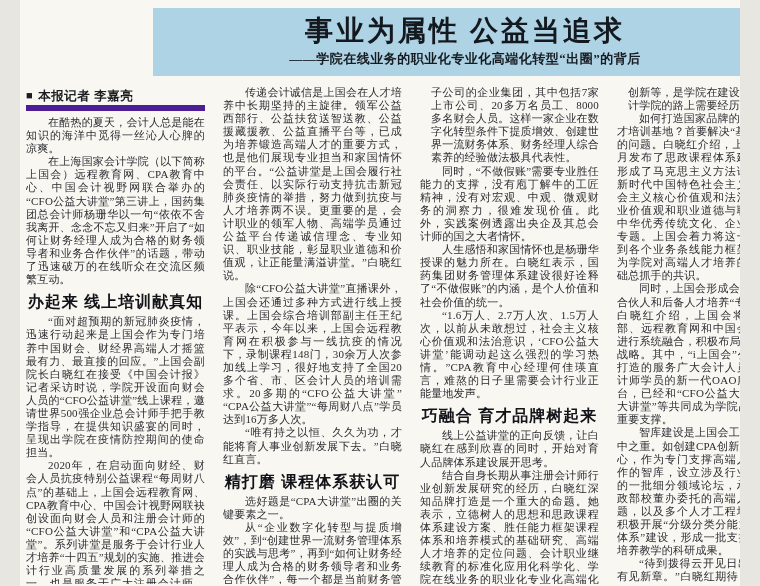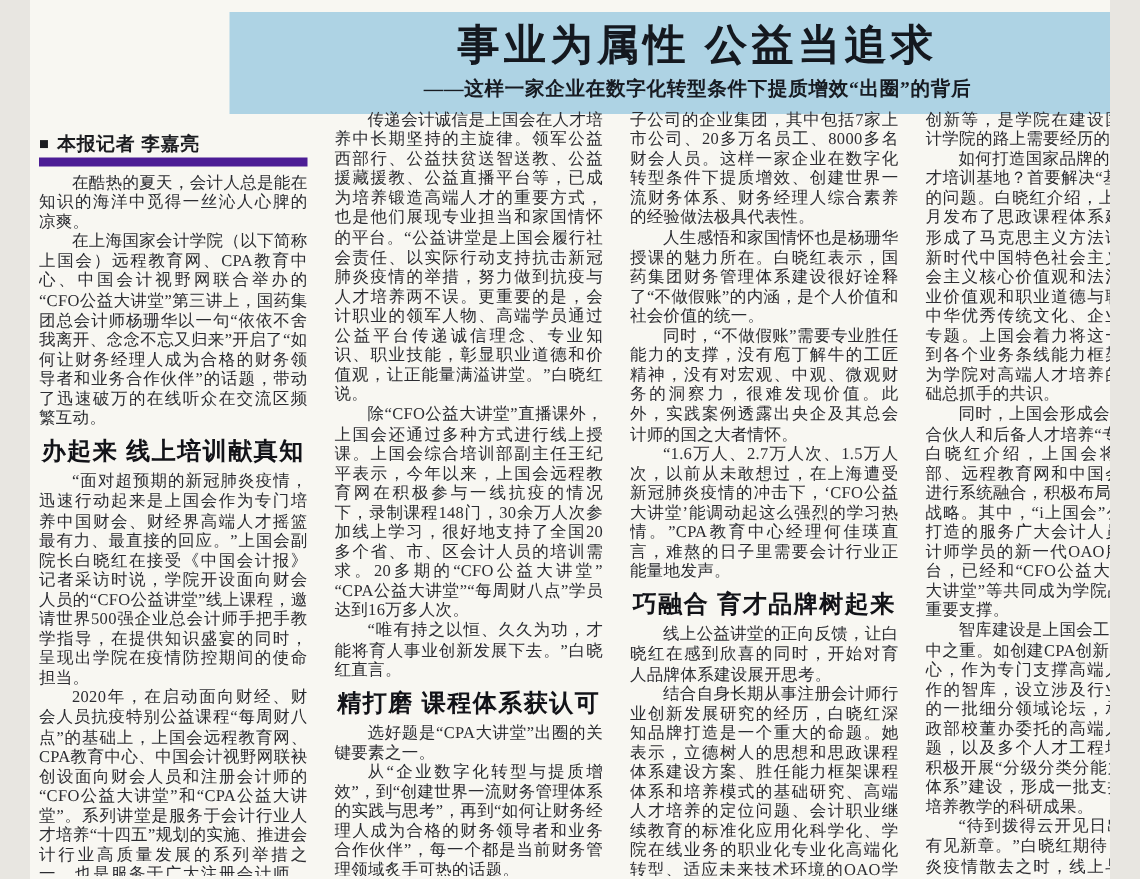--- a/index.html
+++ b/index.html
@@ -24,46 +24,46 @@
   }
   .byline{
     position:absolute;left:6px;top:88px;width:179px;
     font-family:"Liberation Sans","DejaVu Sans",sans-serif;
     font-size:12.5px;font-weight:bold;color:#1b1c20;
     border-bottom:6px solid #4c1d95;padding-bottom:0;
     letter-spacing:0.5px;
   }
   .byline .bullet{font-size:11px;margin-right:5px;position:relative;top:-1px;}
   .col{
-    position:absolute;top:74px;bottom:2px;width:179px;overflow:hidden;
+    position:absolute;top:86px;bottom:2px;width:179px;overflow:hidden;
     font-size:11px;line-height:13.1px;text-align:justify;
     color:#2b2c31;letter-spacing:0.2px;
   }
   .col-0{left:6px;top:116px;}
   .col-1{left:203px;}
   .col-2{left:400px;}
   .col-3{left:597px;}
   p.para,p.para-cont{margin:0;padding:0;}
   p.para{text-indent:2em;}
-  p.para-cont{text-indent:0;}
+  p.para-cont{text-indent:0;margin-left:11px;}
   h2.heading{
     font-family:"Liberation Sans","DejaVu Sans",sans-serif;
     font-size:16px;font-weight:bold;color:#121318;
     text-align:center;letter-spacing:1px;
     margin:9px 0 7px 0;text-indent:0;
   }
 </style>
 </head>
 <body>
 
 <div class="page" style="background: rgb(248, 247, 242);">
 
   <div class="header-band" style="background: rgb(174, 211, 228);">
     <h1 class="title">事业为属性 公益当追求</h1>
-    <div class="subtitle">——这样一家企业在数字化转型条件下提质增效“出圈”的背后</div>
+    <div class="subtitle">——学院在线业务的职业化专业化高端化转型“出圈”的背后</div>
   </div>
 
   <div class="byline">
     <span class="bullet">■</span><span>本报记者 李嘉亮</span>
   </div>
 
   <div class="col col-0">
       <p class="para">在酷热的夏天，会计人总是能在知识的海洋中觅得一丝沁人心脾的凉爽。</p>
       <p class="para">在上海国家会计学院（以下简称上国会）远程教育网、CPA教育中心、中国会计视野网联合举办的“CFO公益大讲堂”第三讲上，国药集团总会计师杨珊华以一句“依依不舍我离开、念念不忘又归来”开启了“如何让财务经理人成为合格的财务领导者和业务合作伙伴”的话题，带动了迅速破万的在线听众在交流区频繁互动。</p>
       <h2 class="heading">办起来 线上培训献真知</h2>
@@ -73,23 +73,23 @@
   <div class="col col-1">
       <p class="para">传递会计诚信是上国会在人才培养中长期坚持的主旋律。领军公益西部行、公益扶贫送智送教、公益援藏援教、公益直播平台等，已成为培养锻造高端人才的重要方式，也是他们展现专业担当和家国情怀的平台。“公益讲堂是上国会履行社会责任、以实际行动支持抗击新冠肺炎疫情的举措，努力做到抗疫与人才培养两不误。更重要的是，会计职业的领军人物、高端学员通过公益平台传递诚信理念、专业知识、职业技能，彰显职业道德和价值观，让正能量满溢讲堂。”白晓红说。</p>
       <p class="para">除“CFO公益大讲堂”直播课外，上国会还通过多种方式进行线上授课。上国会综合培训部副主任王纪平表示，今年以来，上国会远程教育网在积极参与一线抗疫的情况下，录制课程148门，30余万人次参加线上学习，很好地支持了全国20多个省、市、区会计人员的培训需求。20多期的“CFO公益大讲堂”“CPA公益大讲堂”“每周财八点”学员达到16万多人次。</p>
       <p class="para">“唯有持之以恒、久久为功，才能将育人事业创新发展下去。”白晓红直言。</p>
       <h2 class="heading">精打磨 课程体系获认可</h2>
       <p class="para">选好题是“CPA大讲堂”出圈的关键要素之一。</p>
       <p class="para">从“企业数字化转型与提质增效”，到“创建世界一流财务管理体系的实践与思考”，再到“如何让财务经理人成为合格的财务领导者和业务合作伙伴”，每一个都是当前财务管理领域炙手可热的话题。</p>
     </div>
   <div class="col col-2">
       <p class="para-cont">子公司的企业集团，其中包括7家上市公司、20多万名员工、8000多名财会人员。这样一家企业在数字化转型条件下提质增效、创建世界一流财务体系、财务经理人综合素养的经验做法极具代表性。</p>
+      <p class="para">同时，“不做假账”需要专业胜任能力的支撑，没有庖丁解牛的工匠精神，没有对宏观、中观、微观财务的洞察力，很难发现价值。此外，实践案例透露出央企及其总会计师的国之大者情怀。</p>
       <p class="para">人生感悟和家国情怀也是杨珊华授课的魅力所在。白晓红表示，国药集团财务管理体系建设很好诠释了“不做假账”的内涵，是个人价值和社会价值的统一。</p>
-      <p class="para">同时，“不做假账”需要专业胜任能力的支撑，没有庖丁解牛的工匠精神，没有对宏观、中观、微观财务的洞察力，很难发现价值。此外，实践案例透露出央企及其总会计师的国之大者情怀。</p>
-      <p class="para">“1.6万人、2.7万人次、1.5万人次，以前从未敢想过，在上海遭受新冠肺炎疫情的冲击下，‘CFO公益大讲堂’能调动起这么强烈的学习热情。”CPA教育中心经理何佳瑛直言，难熬的日子里需要会计行业正能量地发声。</p>
+      <p class="para">“1.6万人、2.7万人次、1.5万人次，以前从未敢想过，社会主义核心价值观和法治意识，‘CFO公益大讲堂’能调动起这么强烈的学习热情。”CPA教育中心经理何佳瑛直言，难熬的日子里需要会计行业正能量地发声。</p>
       <h2 class="heading">巧融合 育才品牌树起来</h2>
       <p class="para">线上公益讲堂的正向反馈，让白晓红在感到欣喜的同时，开始对育人品牌体系建设展开思考。</p>
       <p class="para">结合自身长期从事注册会计师行业创新发展研究的经历，白晓红深知品牌打造是一个重大的命题。她表示，立德树人的思想和思政课程体系建设方案、胜任能力框架课程体系和培养模式的基础研究、高端人才培养的定位问题、会计职业继续教育的标准化应用化科学化、学院在线业务的职业化专业化高端化转型、适应未来技术环境的OAO学习服务平台</p>
     </div>
   <div class="col col-3">
       <p class="para-cont">创新等，是学院在建设国际知名会计学院的路上需要经历的蜕变。</p>
       <p class="para">如何打造国家品牌的高端财经人才培训基地？首要解决“基调”“灵魂”的问题。白晓红介绍，上国会今年2月发布了思政课程体系建设方案，形成了马克思主义方法论、习近平新时代中国特色社会主义思想、社会主义核心价值观和法治意识、职业价值观和职业道德与职业态度、中华优秀传统文化、企业家精神等专题。上国会着力将这一体系贯彻到各个业务条线能力框架之中，成为学院对高端人才培养的特色、基础总抓手的共识。</p>
       <p class="para">同时，上国会形成会计师事务所合伙人和后备人才培养“专科优势”。白晓红介绍，上国会将综合培训部、远程教育网和中国会计视野网进行系统融合，积极布局“线上思维”战略。其中，“i上国会”公众号是新打造的服务广大会计人员、注册会计师学员的新一代OAO服务网络平台，已经和“CFO公益大讲堂”“CPA大讲堂”等共同成为学院品牌系列的重要支撑。</p>
       <p class="para">智库建设是上国会工作的又一重中之重。如创建CPA创新发展研究中心，作为专门支撑高端人才培养工作的智库，设立涉及行业重大关切的一批细分领域论坛，承接完成财政部校董办委托的高端人才培养课题，以及多个人才工程培养方案，积极开展“分级分类分能力模块课程体系”建设，形成一批支撑高端人才培养教学的科研成果。</p>
       <p class="para">“待到拨得云开见日出时，终得有见新章。”白晓红期待，待新冠肺炎疫情散去之时，线上与线下的融合教学会开启上国会育人新序章。</p>

